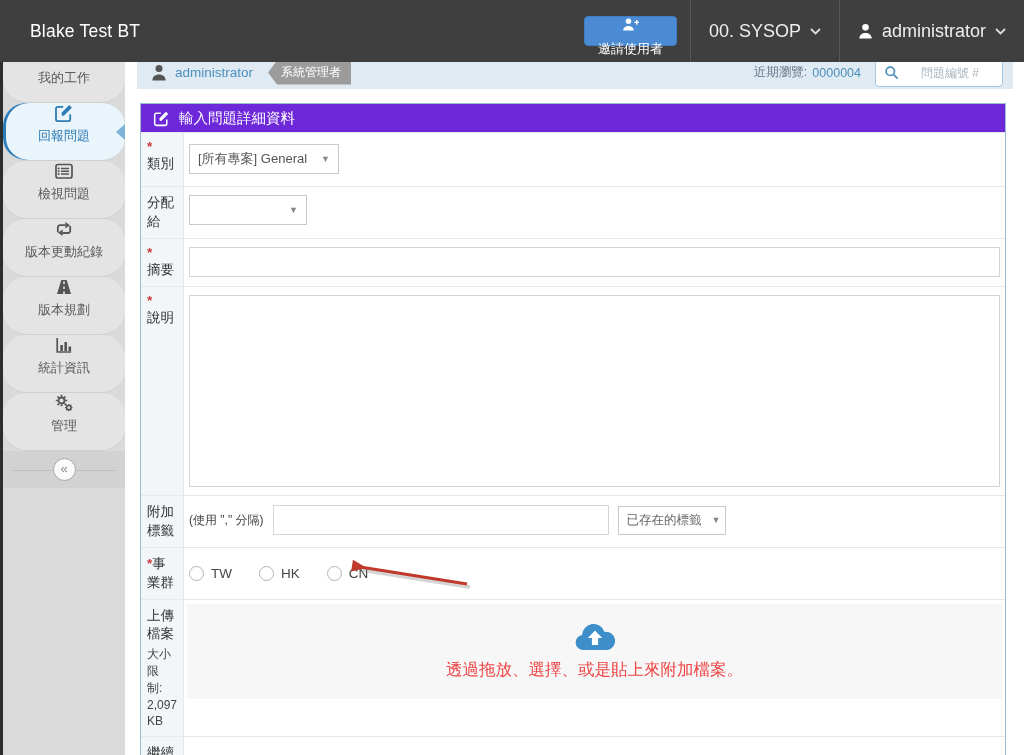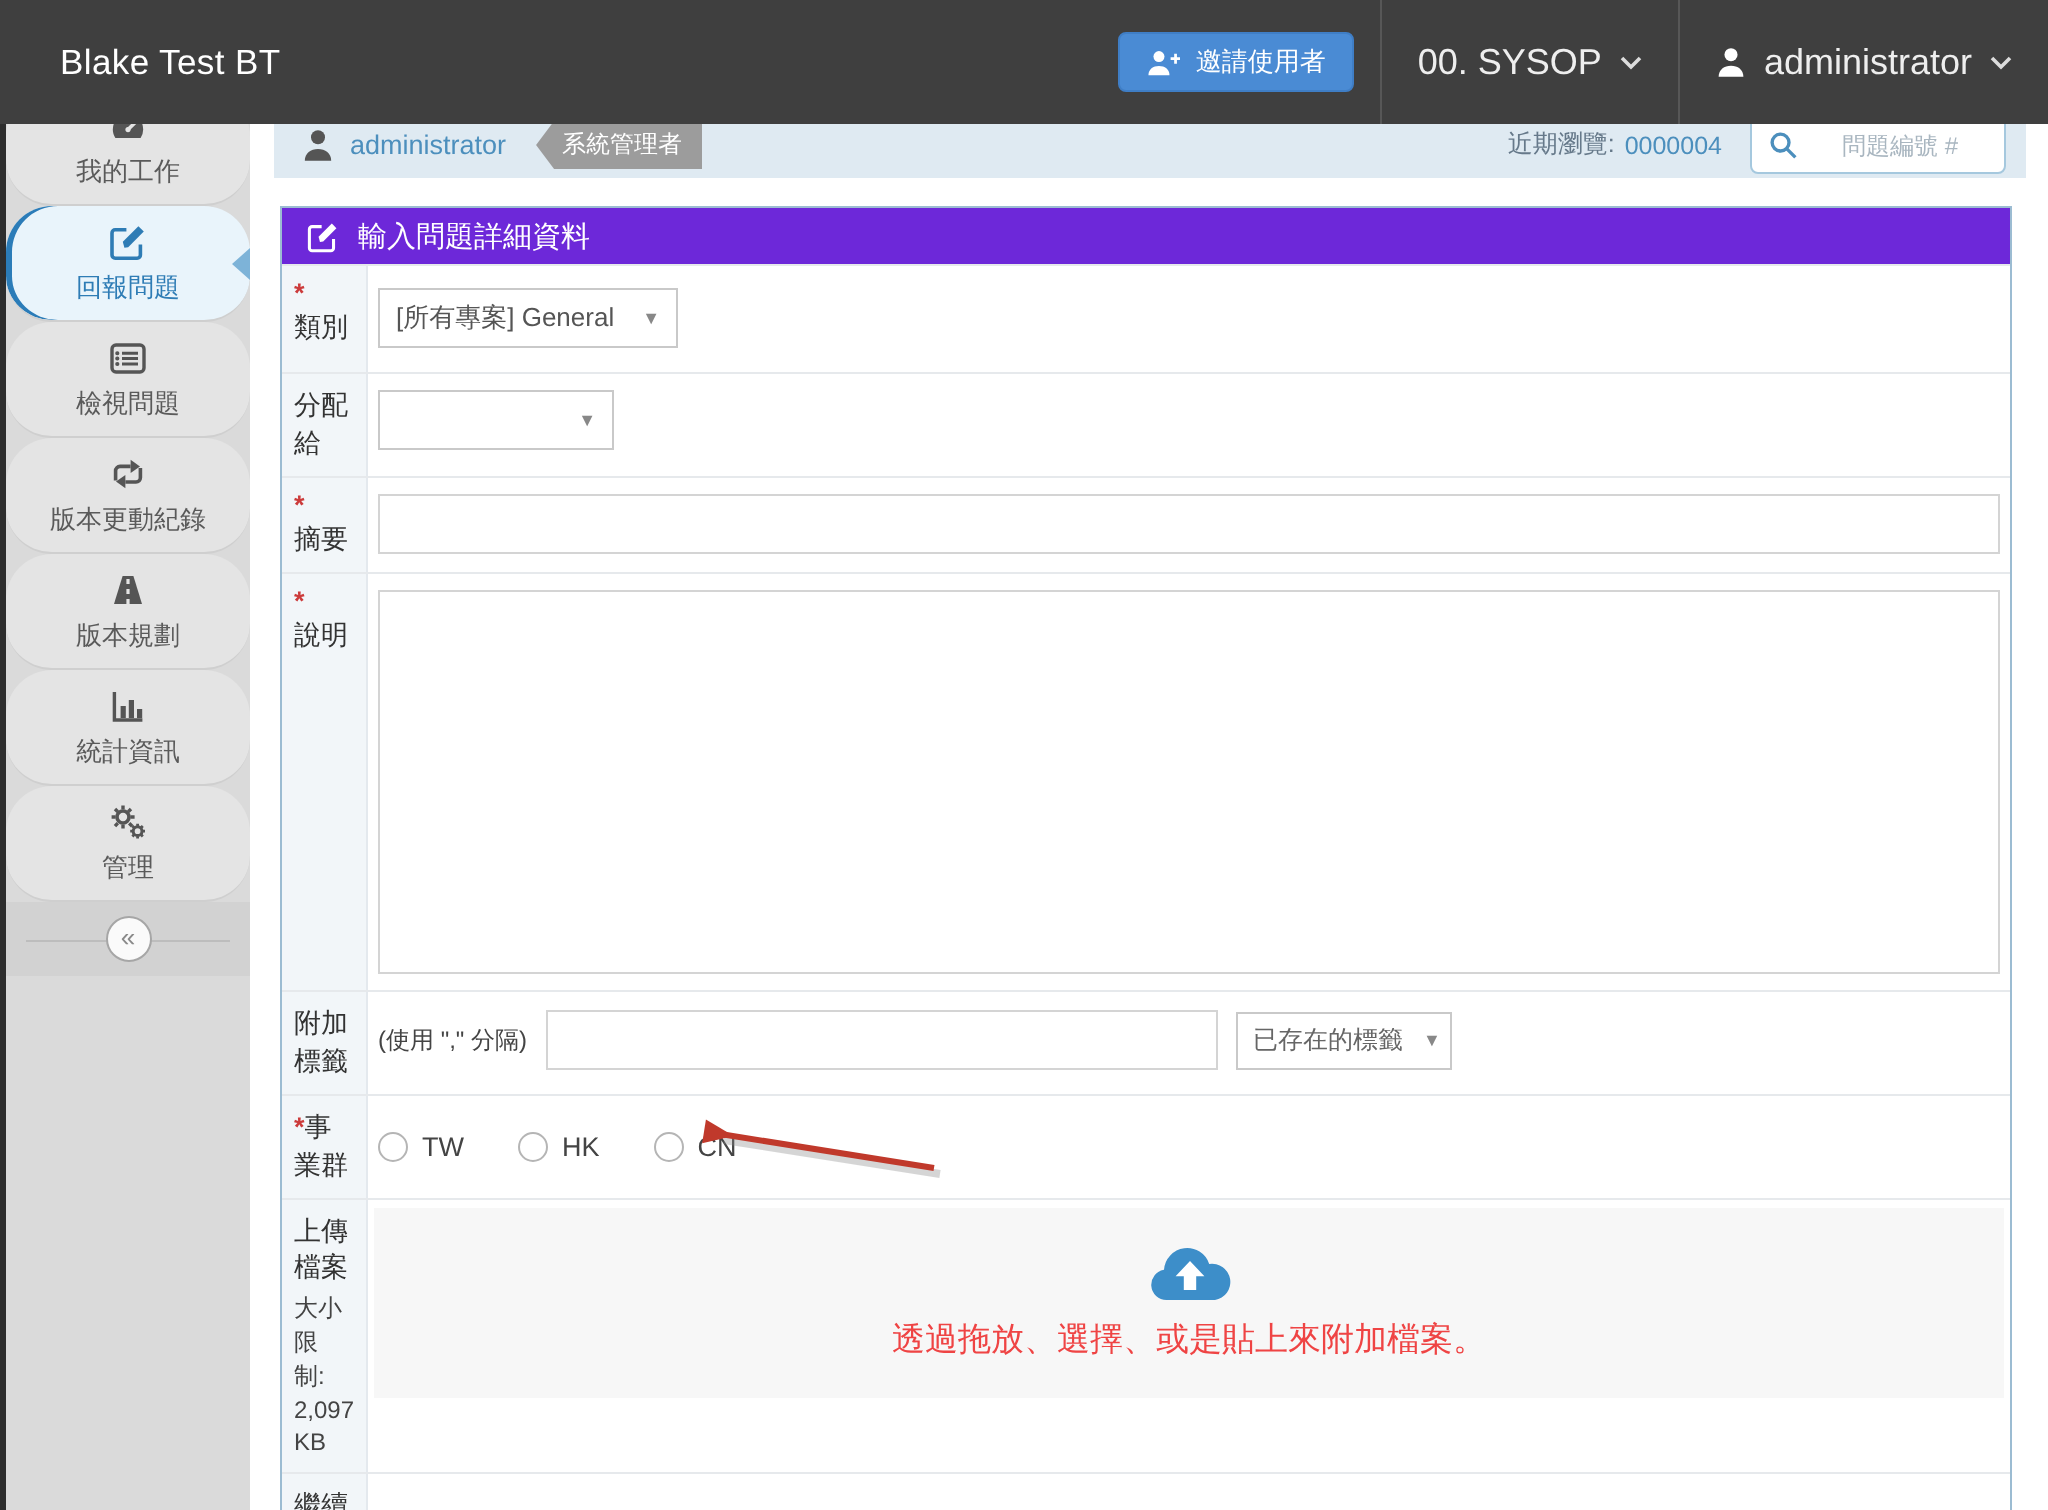--- a/index.html
+++ b/index.html
@@ -4,27 +4,27 @@
 <style>
   * { margin:0; padding:0; box-sizing:border-box; }
   html,body { width:1024px; height:755px; overflow:hidden; }
   body { position:relative; background:#fff; font-family:"Liberation Sans","DejaVu Sans",sans-serif; color:#333; }
 
   
   .navbar { position:absolute; top:0; left:0; right:0; height:62px; background:#3f3f3f; display:flex; align-items:center; z-index:10; }
   .brand { color:#fff; font-size:17.5px; margin-left:30px; letter-spacing:.2px; }
   .nav-right { margin-left:auto; display:flex; align-items:stretch; height:100%; }
   .invite-wrap { display:flex; align-items:center; padding:0 13px; }
-  .btn-invite { background:#4a8bd4; border:1px solid #3f7ec6; color:#fff; border-radius:4px; height:30px; padding:0 13px; display:flex; align-items:center; gap:8px; font-size:13px; cursor:pointer; }
+  .btn-invite { background:#4a8bd4; border:1px solid #3f7ec6; color:#fff; border-radius:4px; height:30px; padding:0 13px; display:flex; align-items:center; gap:8px; font-size:13px; cursor:pointer;flex-direction:column; }
   .nav-sec { display:flex; align-items:center; gap:9px; padding:0 18px; border-left:1px solid #575757; color:#eee; font-size:18px; cursor:pointer; }
   .nav-sec svg { flex:none; }
 
   
   .sidebar { position:absolute; top:45px; left:0; bottom:0; width:125px; background:#dadada; border-left:3px solid #2d2d2d; }
-  .s-item { height:58px; background:#e4e4e4; border-bottom:1px solid #cfcfcf; display:flex; flex-direction:column; align-items:center; justify-content:center; gap:4px; color:#5a5a5a; font-size:13px; cursor:pointer; position:relative;border-radius:23px; }
+  .s-item { height:58px; background:#e4e4e4; border-bottom:1px solid #cfcfcf; display:flex; flex-direction:column; align-items:center; justify-content:flex-start; gap:4px; color:#5a5a5a; font-size:13px; cursor:pointer; position:relative;border-radius:23px; }
   .s-item .s-icon { height:20px; color:#555; display:flex; align-items:center; }
   .s-item.active { background:#e9f4fb; box-shadow:inset 3px 0 0 #2b7cb8; color:#2e7cb5; }
   .s-item.active .s-icon { color:#2e7cb5; }
   .active-arrow { position:absolute; right:0; top:50%; transform:translateY(-50%); width:0; height:0; border-top:8px solid transparent; border-bottom:8px solid transparent; border-right:9px solid #7db3d8; }
   .collapse-row { height:37px; background:#d2d2d2; position:relative; display:flex; align-items:center; justify-content:center; }
   .collapse-row::before { content:""; position:absolute; left:10px; right:10px; top:50%; height:1px; background:#bdbdbd; }
   .collapse-btn { width:23px; height:23px; border-radius:50%; background:#fafafa; border:1px solid #a6a6a6; color:#8a8a8a; font-size:13px; line-height:1; display:flex; align-items:center; justify-content:center; z-index:1; cursor:pointer; padding-bottom:2px; }
 
   
   .main { position:absolute; left:125px; top:45px; right:0; bottom:0; background:#fff; }

